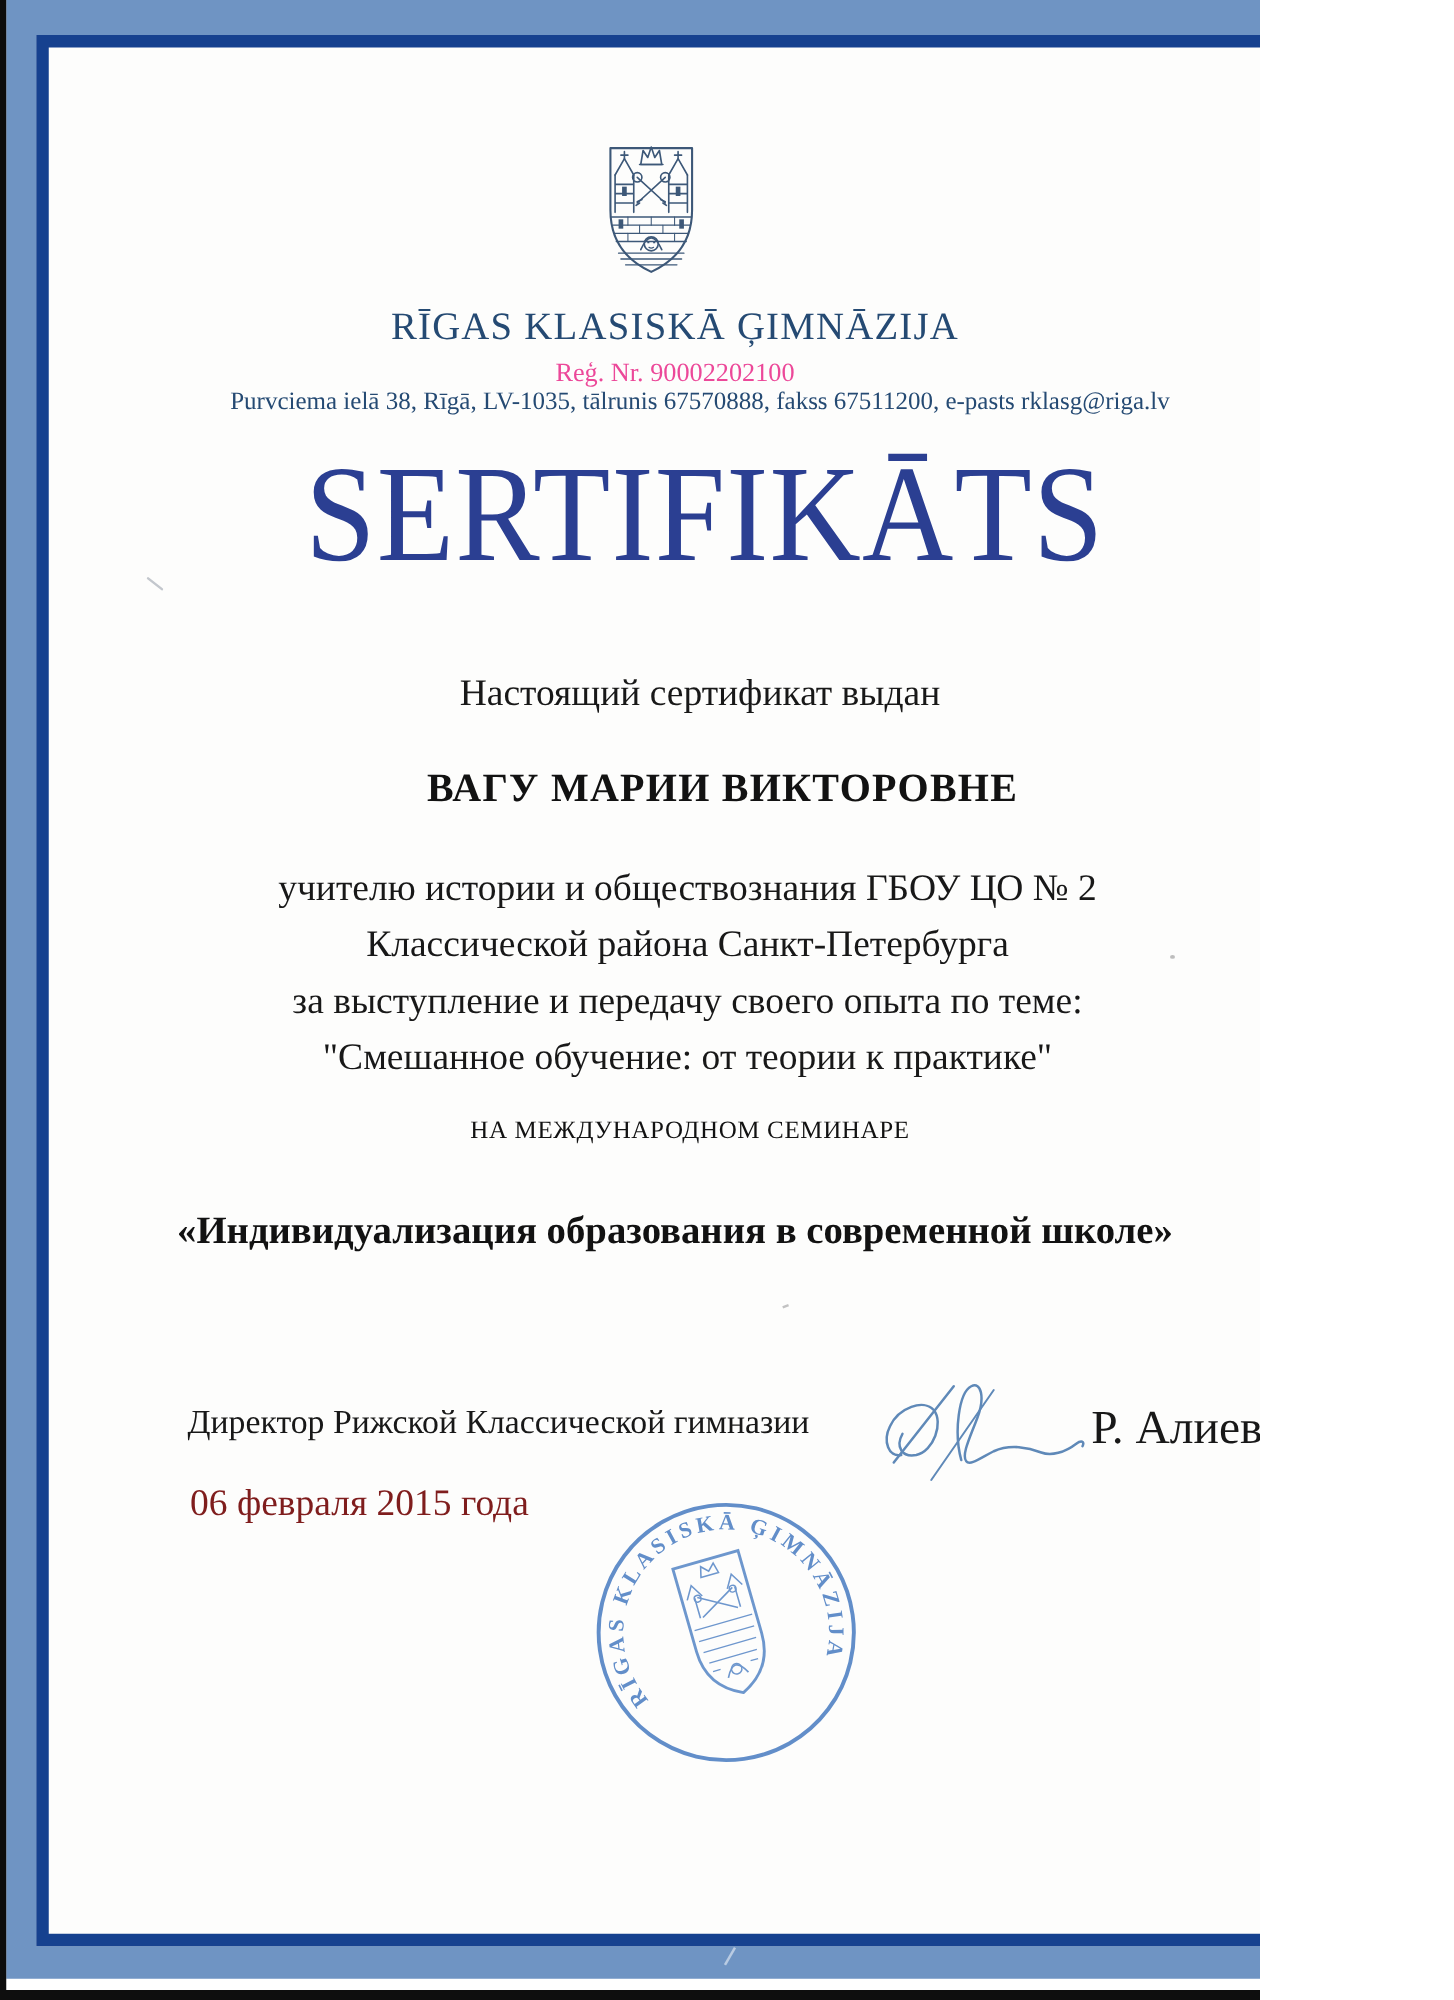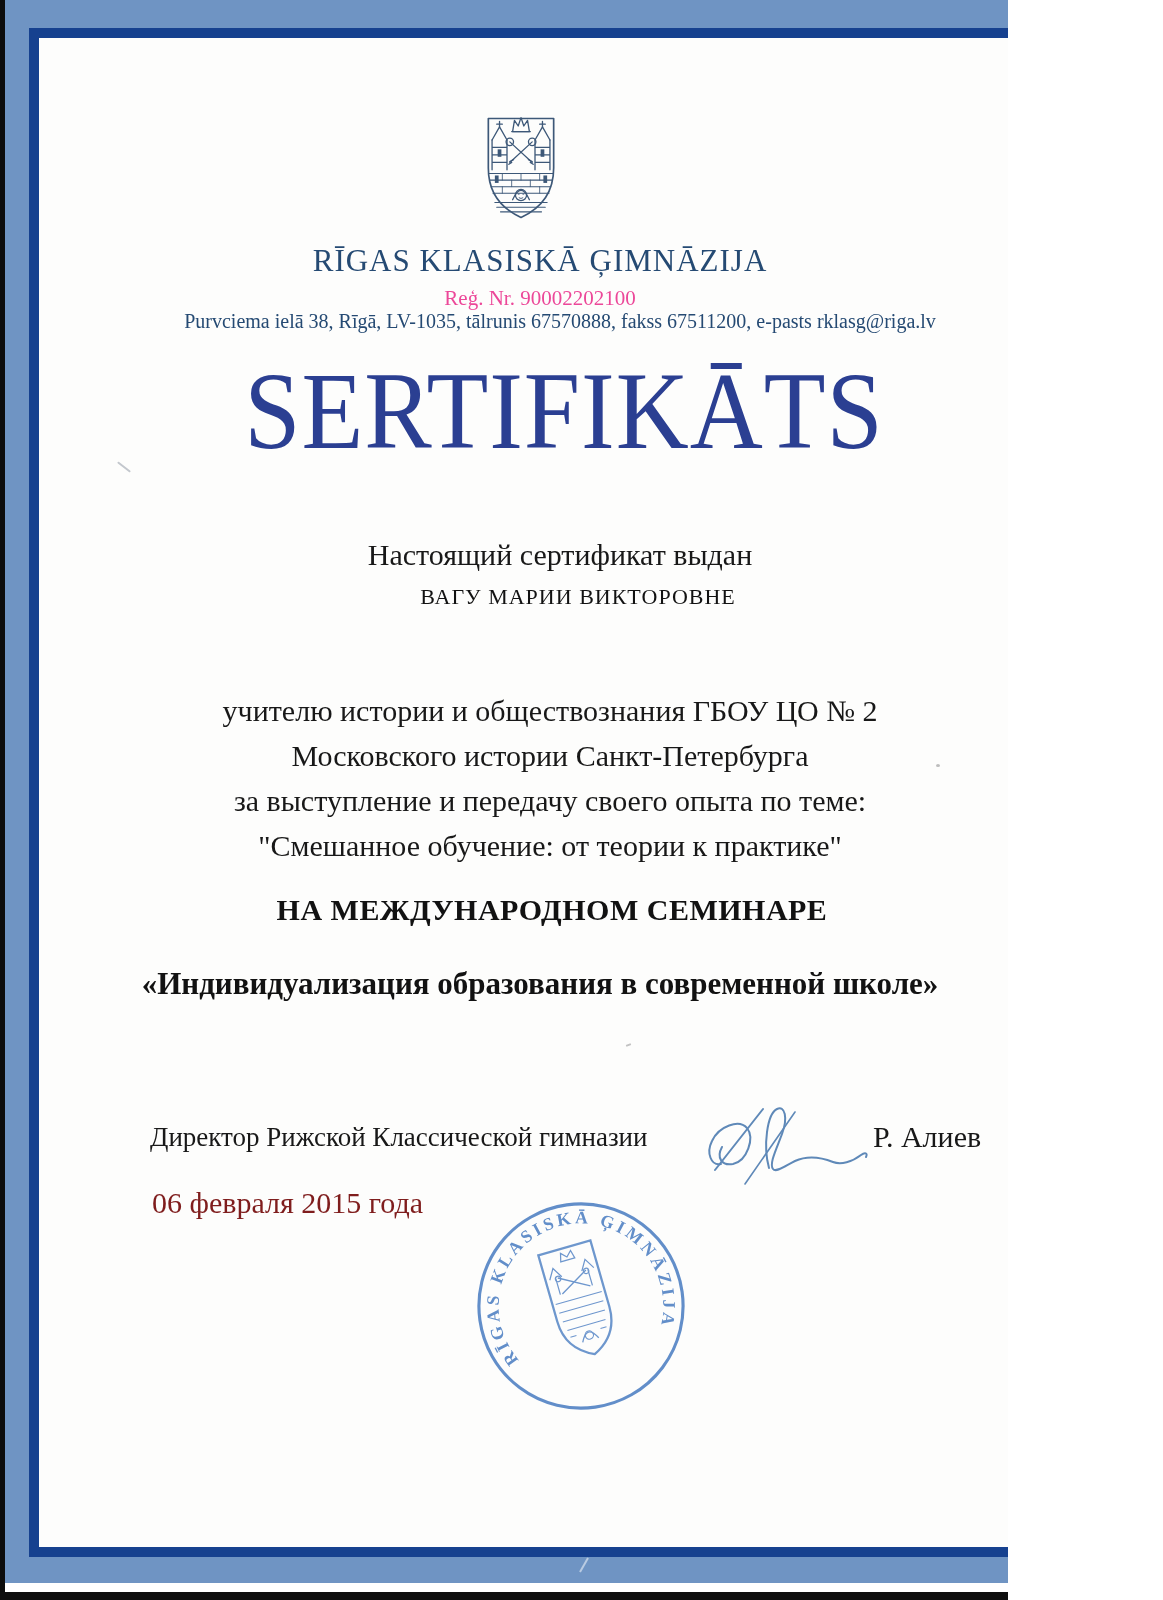--- a/index.html
+++ b/index.html
@@ -23,26 +23,26 @@
 
   .crest{position:absolute;left:433px;top:74px;width:96px;height:112px;}
   .school-name{top:205px;font-size:31px;letter-spacing:1px;color:#254a73;}
   .reg-line{top:248px;font-size:21px;color:#ec4899;}
   .address-line{top:272px;font-size:20px;color:#254a73;padding-left:20px;}
   .cert-title{
     top:318px;font-size:110px;line-height:110px;color:#2b3f92;
     transform:scaleX(0.92) translateX(26px);letter-spacing:1px;
   }
   .issued-line{top:500px;font-size:30px;color:#181818;padding-left:20px;}
-  .recipient{top:546px;font-size:22px;font-weight:normal;color:#121212;transform:translateX(38px);letter-spacing:1px;}
+  .recipient{top:574px;font-size:32px;font-weight:bold;color:#121212;transform:translateX(38px);letter-spacing:1px;}
   .para{top:650px;font-size:30px;line-height:45px;color:#181818;transform:translateX(10px);}
-  .event-type{top:855px;font-size:30px;font-weight:bold;color:#121212;transform:translateX(12px);letter-spacing:0.5px;}
+  .event-type{top:855px;font-size:20px;font-weight:normal;color:#121212;transform:translateX(12px);letter-spacing:0.5px;}
   .event-title{top:928px;font-size:31px;font-weight:bold;color:#121212;}
   .director-label{position:absolute;left:110px;top:1084px;font-size:27px;color:#181818;}
-  .director-name{position:absolute;left:833px;top:1082px;font-size:30px;color:#181818;}
+  .director-name{position:absolute;left:833px;top:1082px;font-size:38px;color:#181818;}
   .signature-svg{position:absolute;left:665px;top:1058px;width:180px;height:92px;}
   .date-line{position:absolute;left:112px;top:1148px;font-size:30px;color:#7f1d1d;}
   .stamp-svg{position:absolute;left:416px;top:1143px;width:250px;height:250px;opacity:0.88;}
 
   
   .tick1{position:absolute;left:116px;top:466px;width:16px;height:2px;background:#c3c7cd;transform:rotate(38deg);border-radius:2px;}
   .dot1{position:absolute;left:936px;top:764px;width:4px;height:3px;background:#bdbdbd;border-radius:50%;}
   .dot2{position:absolute;left:626px;top:1044px;width:5px;height:2px;background:#c2c2c2;transform:rotate(-20deg);}
   .slash1{position:absolute;left:576px;top:1564px;width:16px;height:2px;background:#b9cbe2;transform:rotate(-60deg);}
   .blotch{position:absolute;left:1134px;top:1500px;width:28px;height:26px;}
@@ -96,21 +96,21 @@
     <div class="center address-line">Purvciema ielā 38, Rīgā, LV-1035, tālrunis 67570888, fakss 67511200, e-pasts rklasg@riga.lv</div>
 
     <div class="center cert-title">SERTIFIKĀTS</div>
 
     <div class="center issued-line">Настоящий сертификат выдан</div>
 
     <div class="center recipient">ВАГУ МАРИИ ВИКТОРОВНЕ</div>
 
     <div class="center para">
       <div>учителю истории и обществознания ГБОУ ЦО № 2</div>
-      <div>Московского истории Санкт-Петербурга</div>
+      <div>Классической района Санкт-Петербурга</div>
       <div>за выступление и передачу своего опыта по теме:</div>
       <div>"Смешанное обучение: от теории к практике"</div>
     </div>
 
     <div class="center event-type">НА МЕЖДУНАРОДНОМ СЕМИНАРЕ</div>
 
     <div class="center event-title">«Индивидуализация образования в современной школе»</div>
 
     <div class="director-label">Директор Рижской Классической гимназии</div>
 

